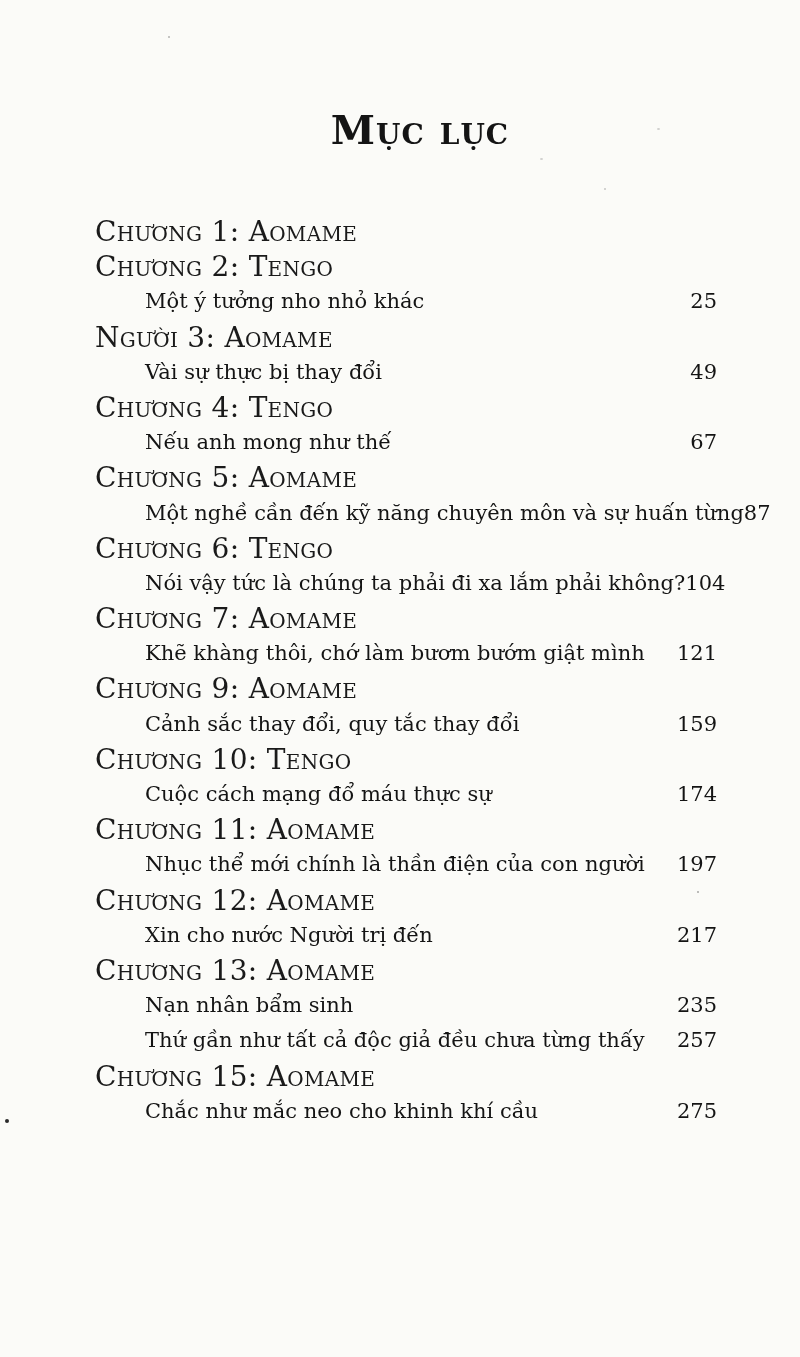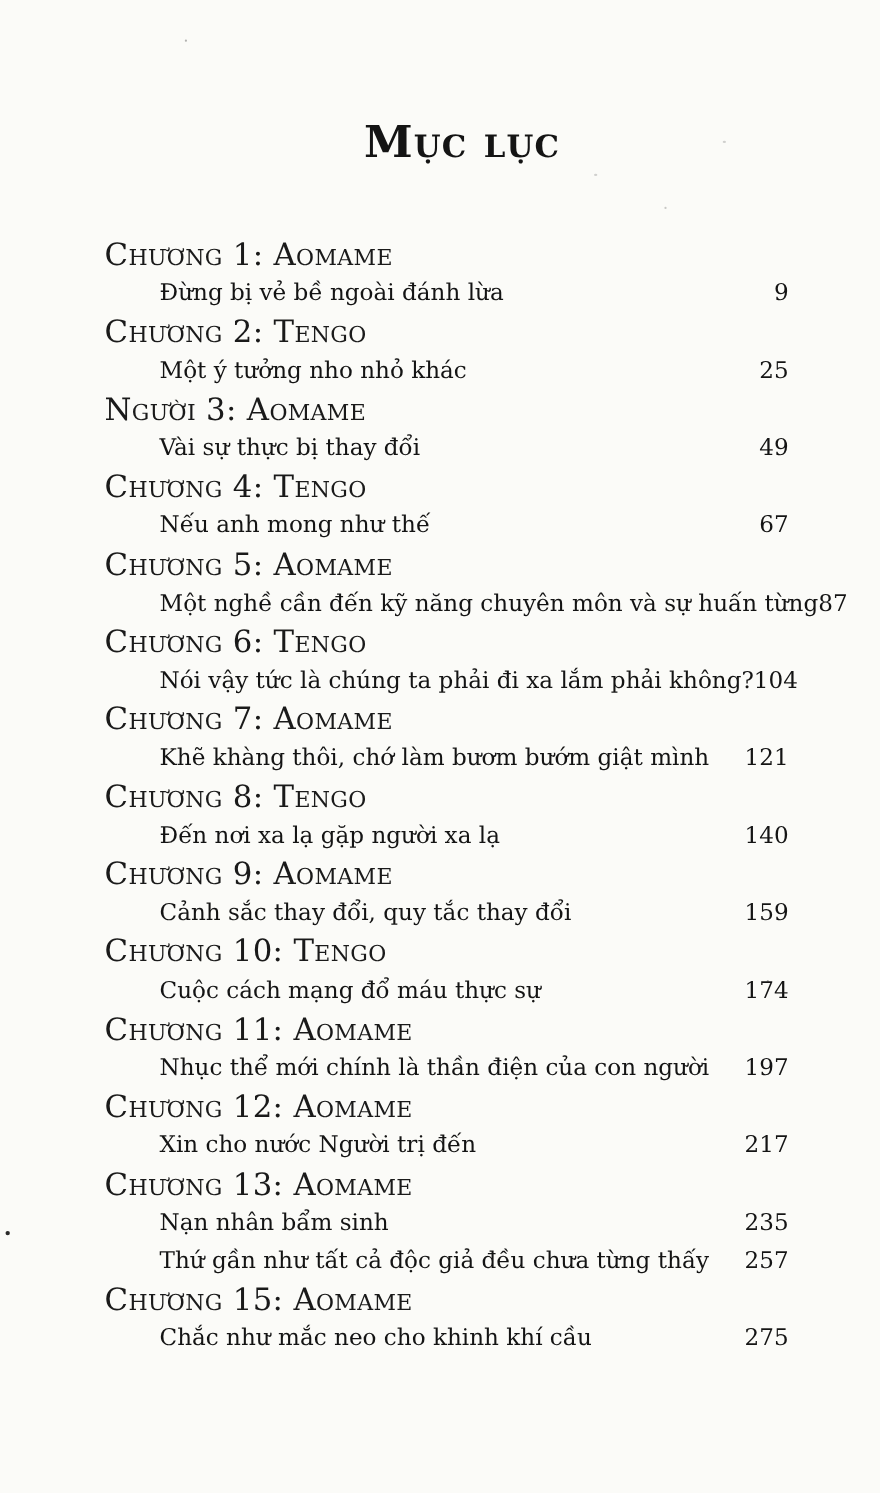--- a/index.html
+++ b/index.html
@@ -76,24 +76,20 @@
 </head>
 <body>
 
 <div class="page">
 
   <h1 class="page-title">Mục lục</h1>
 
   <div class="toc-list">
   <div class="toc-entry">
     <div class="chapter-heading">Chương 1: Aomame</div>
-    <div class="title-row">
-      <span class="chapter-title">Đừng bị vẻ bề ngoài đánh lừa</span>
-      <span class="page-number">9</span>
-    </div>
   </div>
 
   <div class="toc-entry">
     <div class="chapter-heading">Chương 2: Tengo</div>
     <div class="title-row">
       <span class="chapter-title">Một ý tưởng nho nhỏ khác</span>
       <span class="page-number">25</span>
     </div>
   </div>
 
@@ -130,27 +126,20 @@
   </div>
 
   <div class="toc-entry">
     <div class="chapter-heading">Chương 7: Aomame</div>
     <div class="title-row">
       <span class="chapter-title">Khẽ khàng thôi, chớ làm bươm bướm giật mình</span>
       <span class="page-number">121</span>
     </div>
   </div>
 
-  <div class="toc-entry">
-    <div class="chapter-heading">Chương 8: Tengo</div>
-    <div class="title-row">
-      <span class="chapter-title">Đến nơi xa lạ gặp người xa lạ</span>
-      <span class="page-number">140</span>
-    </div>
-  </div>
 
   <div class="toc-entry">
     <div class="chapter-heading">Chương 9: Aomame</div>
     <div class="title-row">
       <span class="chapter-title">Cảnh sắc thay đổi, quy tắc thay đổi</span>
       <span class="page-number">159</span>
     </div>
   </div>
 
   <div class="toc-entry">

